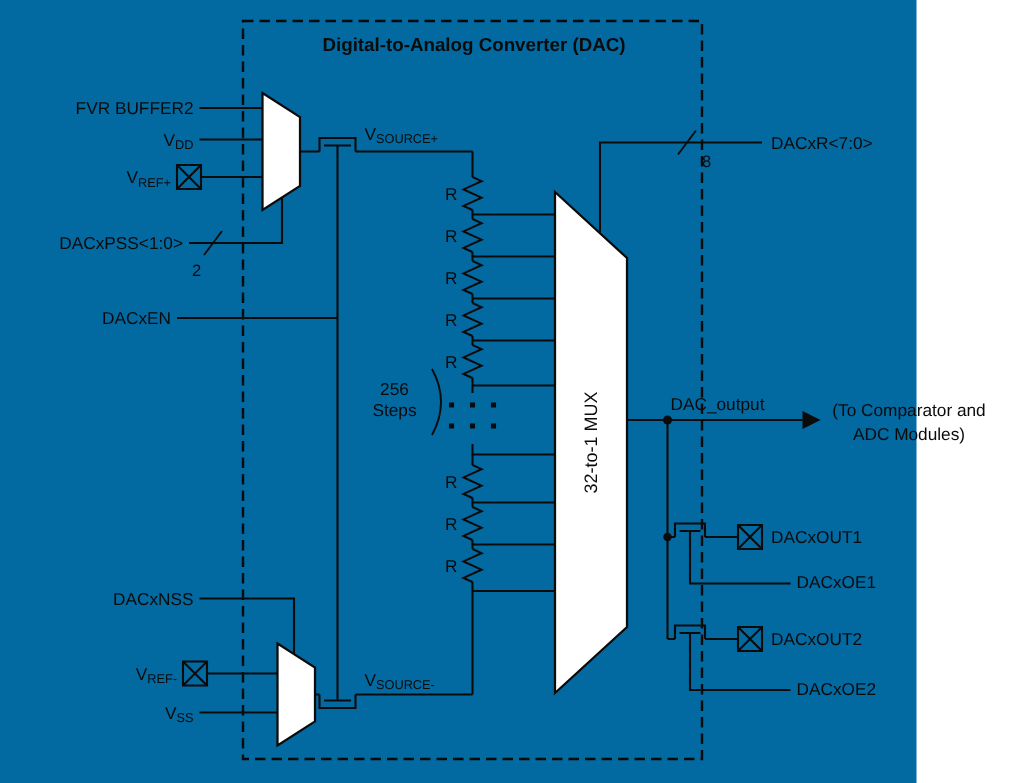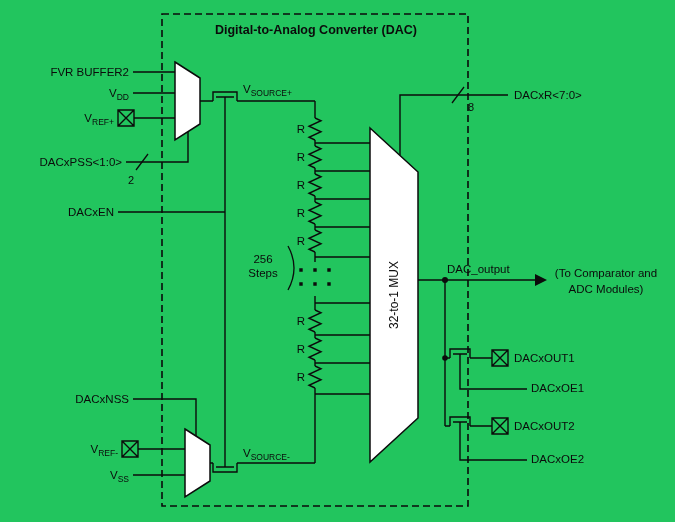--- a/index.html
+++ b/index.html
@@ -1,16 +1,16 @@
 <!DOCTYPE html>
 <html><head>
 <meta charset="utf-8">
 <style>
   html,body{margin:0;padding:0;background:#ffffff;}
-  .stage{width:675px;height:522px;position:relative;background:#22c55e;text-align:center;}
+  .stage{width:611px;height:522px;position:relative;background:#0369a1;text-align:center;}
   svg{display:block;}
   text{font-family:"Liberation Sans",sans-serif;fill:#0b0b0b;}
   .lbl{font-size:11.5px;}
   .sub{font-size:8.5px;}
   .title{font-size:12.5px;font-weight:bold;}
   .muxlbl{font-size:12px;}
   .small{font-size:11px;}
   .wire{stroke:#0b0b0b;stroke-width:1.4;fill:none;}
   .shape{stroke:#0b0b0b;stroke-width:1.5;fill:#ffffff;}
   .thin{stroke:#0b0b0b;stroke-width:1.3;fill:none;}

